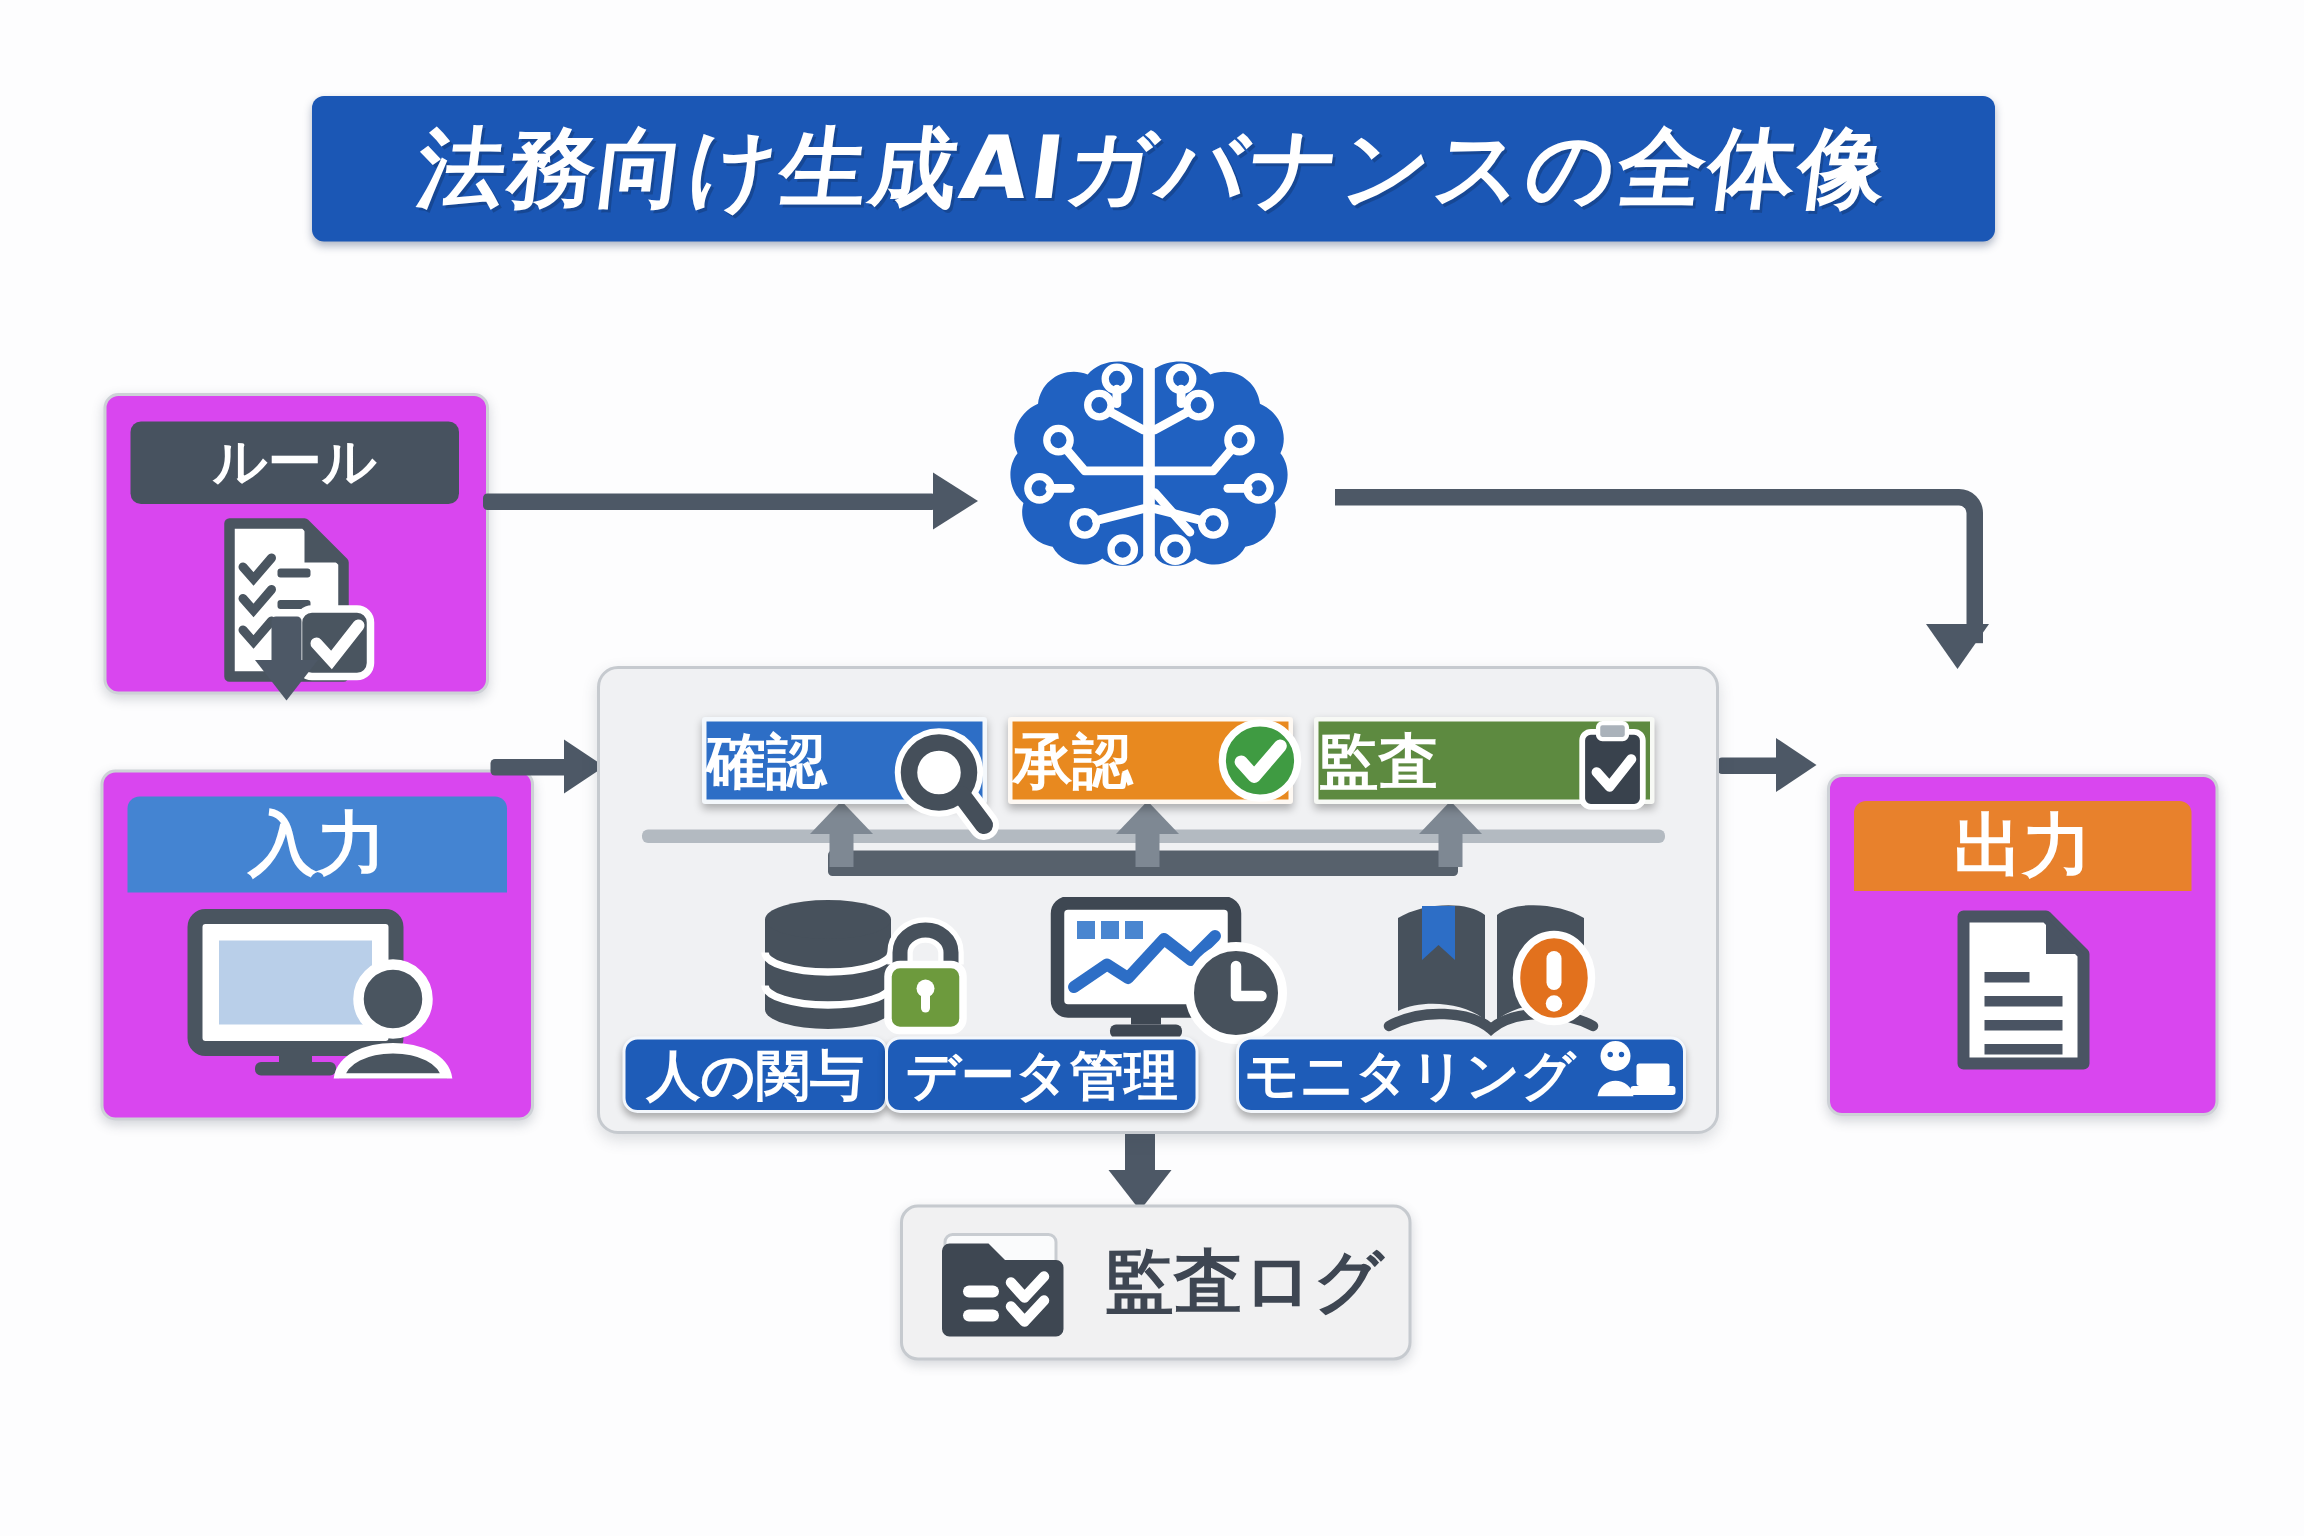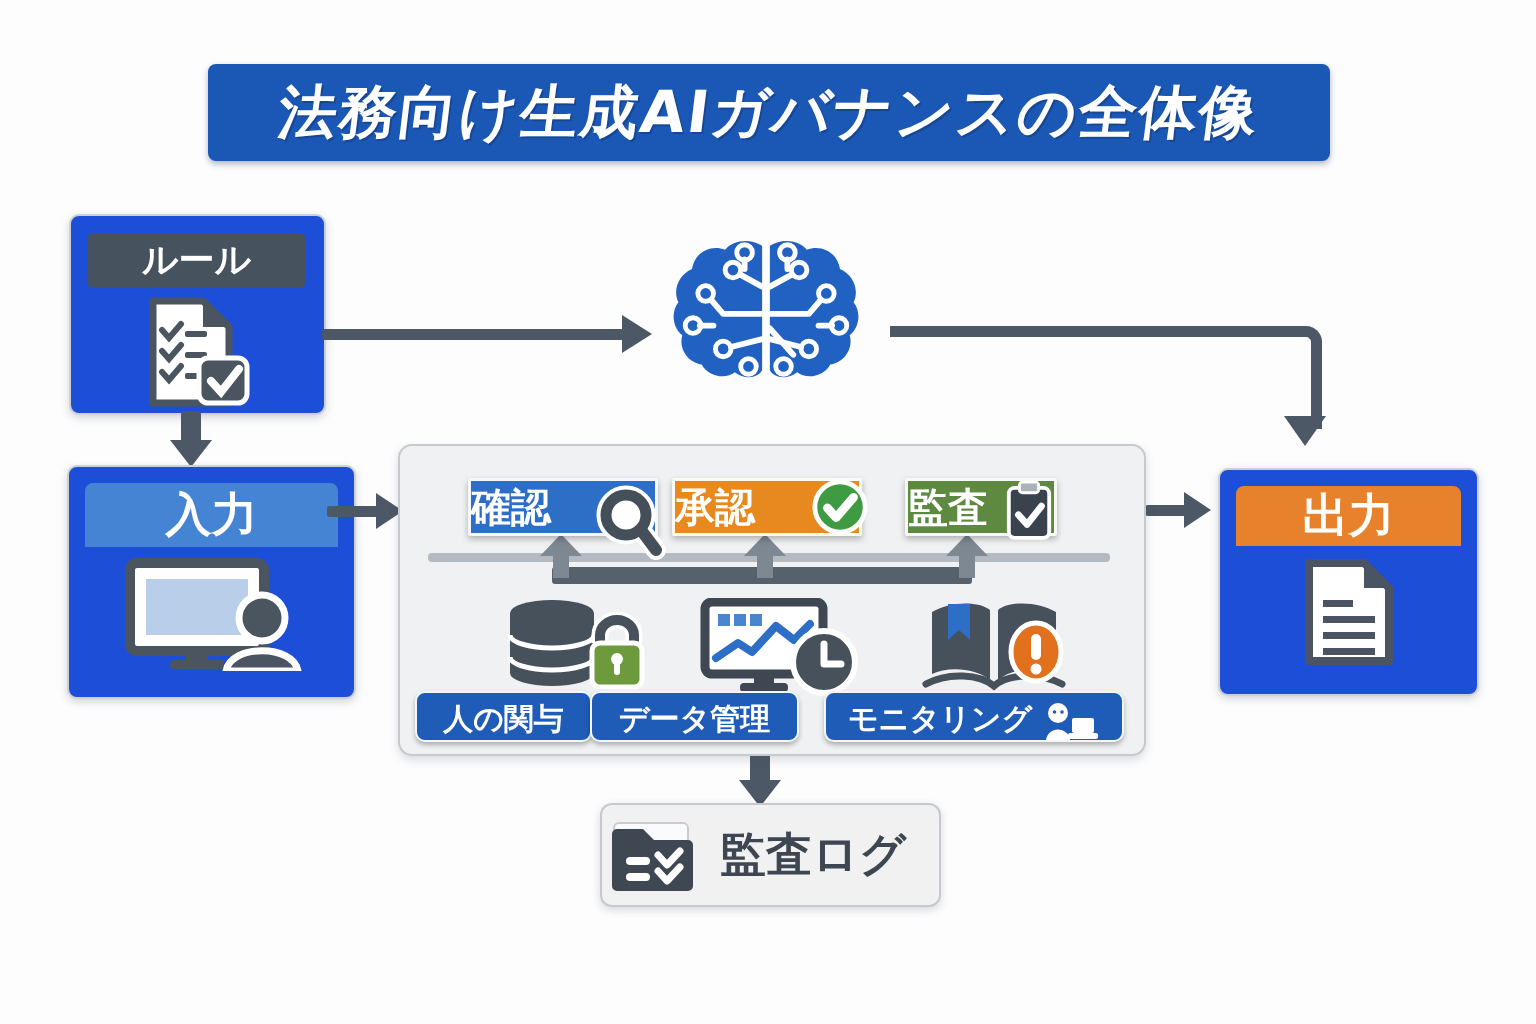--- a/index.html
+++ b/index.html
@@ -5,22 +5,22 @@
   html,body{margin:0;padding:0;background:#ffffff;}
   .canvas{position:relative;width:1536px;height:1024px;background:#fdfdfe;overflow:hidden;
           font-family:"DejaVu Sans","Liberation Sans",sans-serif;}
   .abs{position:absolute;}
   
   .title-banner{left:208px;top:64px;width:1122px;height:97px;background:#1b57b5;border-radius:8px;
     box-shadow:0 3px 6px rgba(30,50,90,.35);display:flex;align-items:center;justify-content:center;}
   .title-banner span{color:#fff;font-size:58px;font-weight:900;letter-spacing:2px;
     transform:skewX(-7deg);text-shadow:2px 2px 0 rgba(0,0,0,.18);white-space:nowrap;}
   
-  .card{background:#1d4ed8;border:2px solid #cdd1d6;border-radius:10px;
-        box-shadow:0 3px 8px rgba(60,70,85,.22);}
+  .card{background:#d946ef;border:2px solid #cdd1d6;border-radius:10px;
+        box-shadow:0 3px 8px rgba(60,70,85,.22);margin-top:48px;}
   .rule-card{left:69px;top:214px;width:253px;height:197px;}
   .rule-header{left:16px;top:17px;width:219px;height:55px;background:#47525f;border-radius:7px;
     display:flex;align-items:center;justify-content:center;color:#fff;font-size:36px;font-weight:900;}
   .io-card{width:253px;height:198px;overflow:hidden;padding:16px;}
   .input-card{left:67px;top:465px;}
   .output-card{left:1218px;top:468px;width:225px;height:192px;}
   .io-header{display:flex;align-items:center;justify-content:center;color:#fff;
     font-size:46px;font-weight:900;height:64px;border-radius:8px 8px 0 0;}
   .input-header{background:#4484d2;}
   .output-header{background:#e8812c;height:60px;}
@@ -30,41 +30,41 @@
     display:flex;align-items:center;justify-content:center;color:#fff;font-size:40px;font-weight:900;
     z-index:6;box-shadow:0 3px 5px rgba(0,0,0,.25);}
   
   .panel{left:398px;top:444px;width:744px;height:308px;background:#f0f1f3;border:2px solid #c6cacf;
     border-radius:14px;box-shadow:0 4px 10px rgba(60,70,85,.18);z-index:1;}
   .step-pill{top:478px;height:58px;border-radius:2px;border:3px solid rgba(255,255,255,.95);
     box-shadow:0 3px 6px rgba(0,0,0,.28);display:flex;align-items:center;justify-content:space-between;
     gap:6px;color:#fff;font-size:40px;font-weight:900;z-index:3;box-sizing:border-box;}
   .pill-confirm{left:468px;width:190px;background:#2d6ec6;}
   .pill-approve{left:672px;width:190px;background:#e8891f;}
-  .pill-audit{left:876px;width:152px;background:#5d8a40;margin-left:29px;}
+  .pill-audit{left:876px;width:227px;background:#5d8a40;}
   .pill-icon{overflow:visible;}
   .mag-wrap{position:relative;width:56px;height:52px;margin-bottom:-18px;}
   .baseline-rule{left:428px;top:553px;width:682px;height:9px;background:#b3bac1;border-radius:4px;z-index:2;}
   .connector-bar{left:552px;top:567px;width:420px;height:17px;background:#57616c;border-radius:3px;z-index:2;}
   .up-stem{top:552px;width:16px;height:26px;background:#7e8893;z-index:2;}
   .tri{width:0;height:0;position:absolute;}
   .up-head{top:534px;border-left:21px solid transparent;border-right:21px solid transparent;
     border-bottom:22px solid #7e8893;z-index:2;}
   .pillar-pill{top:691px;height:51px;background:#1e5cb8;border-radius:10px;
     border:2.5px solid rgba(255,255,255,.95);box-shadow:0 3px 5px rgba(0,0,0,.28);
-    display:flex;align-items:flex-end;justify-content:center;gap:10px;color:#fff;
-    font-size:30px;font-weight:900;z-index:3;box-sizing:border-box;}
+    display:flex;align-items:flex-start;justify-content:center;gap:10px;color:#fff;
+    font-size:36px;font-weight:900;z-index:3;box-sizing:border-box;}
   .pillar-1{left:415px;width:177px;}
   .pillar-2{left:590px;width:209px;}
   .pillar-3{left:824px;width:300px;}
   .icon-slot{z-index:3;}
   
   .audit-box{left:600px;top:803px;width:337px;height:100px;background:#f1f1f2;border:2px solid #c6cacf;
     border-radius:12px;box-shadow:0 3px 8px rgba(60,70,85,.2);display:flex;align-items:center;
-    justify-content:flex-start;gap:22px;}
+    justify-content:center;gap:22px;}
   .audit-box .label{color:#3e4652;font-size:46px;font-weight:900;}
   
   .stem{background:#4d5866;border-radius:3px;position:absolute;}
   .head-right{border-top:19px solid transparent;border-bottom:19px solid transparent;
     border-left:30px solid #4d5866;}
   .head-down{border-left:21px solid transparent;border-right:21px solid transparent;
     border-top:27px solid #4d5866;}
   .elbow{left:890px;top:326px;width:421px;height:92px;border-top:11px solid #4d5866;
     border-right:11px solid #4d5866;border-top-right-radius:16px;}
 </style>

